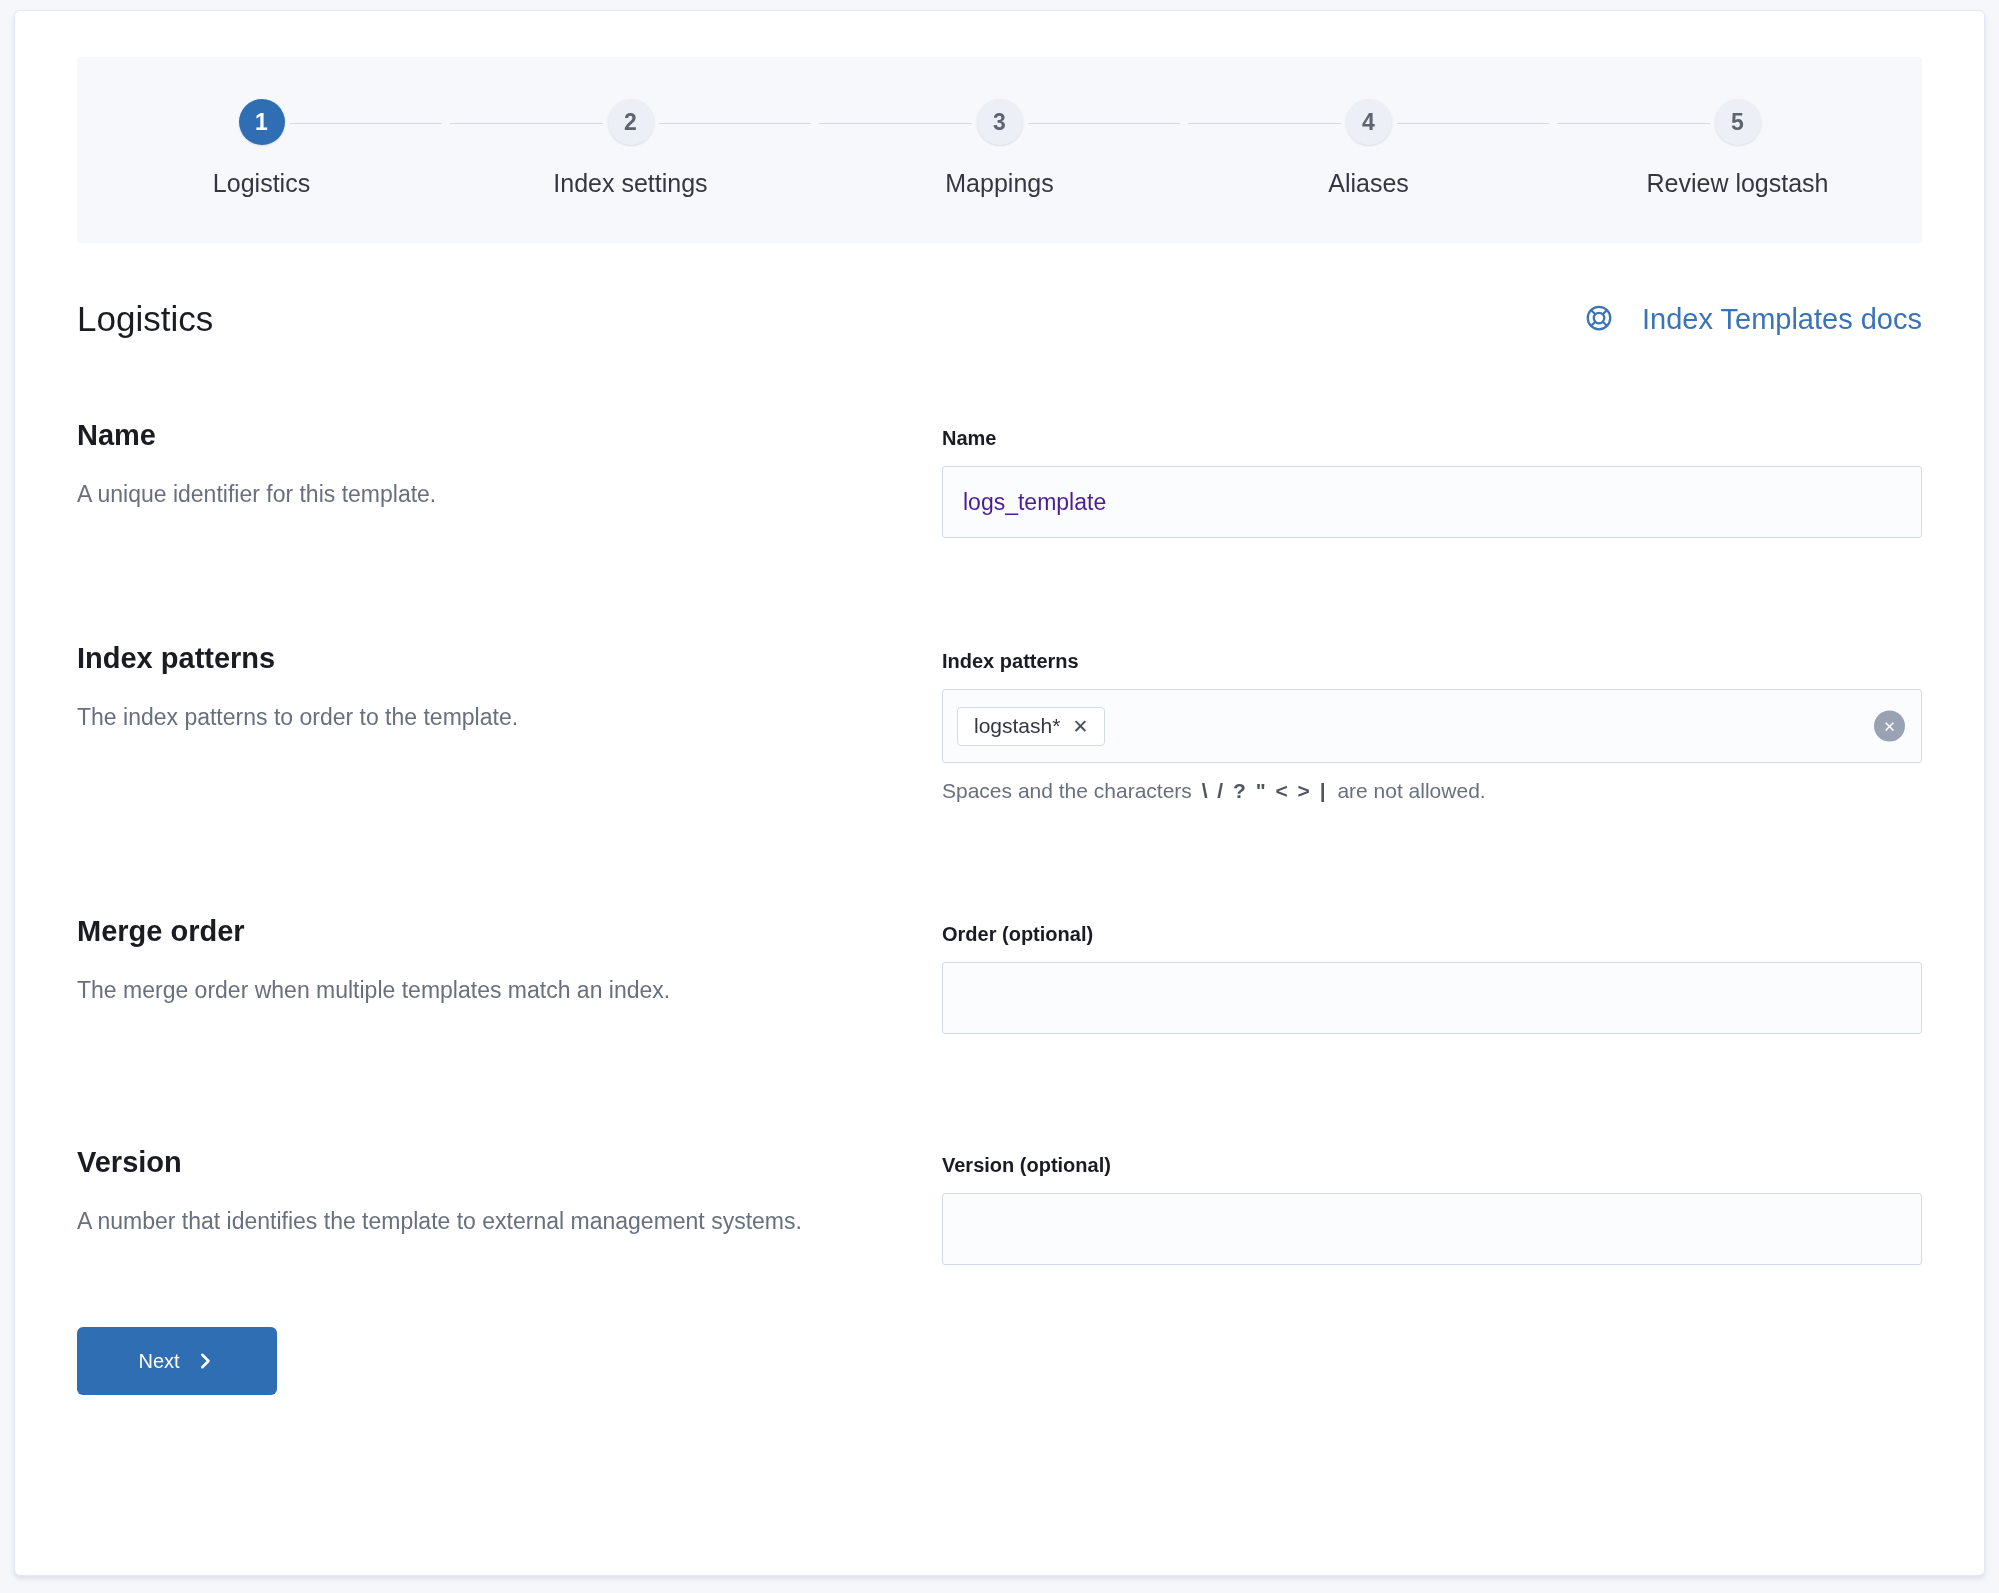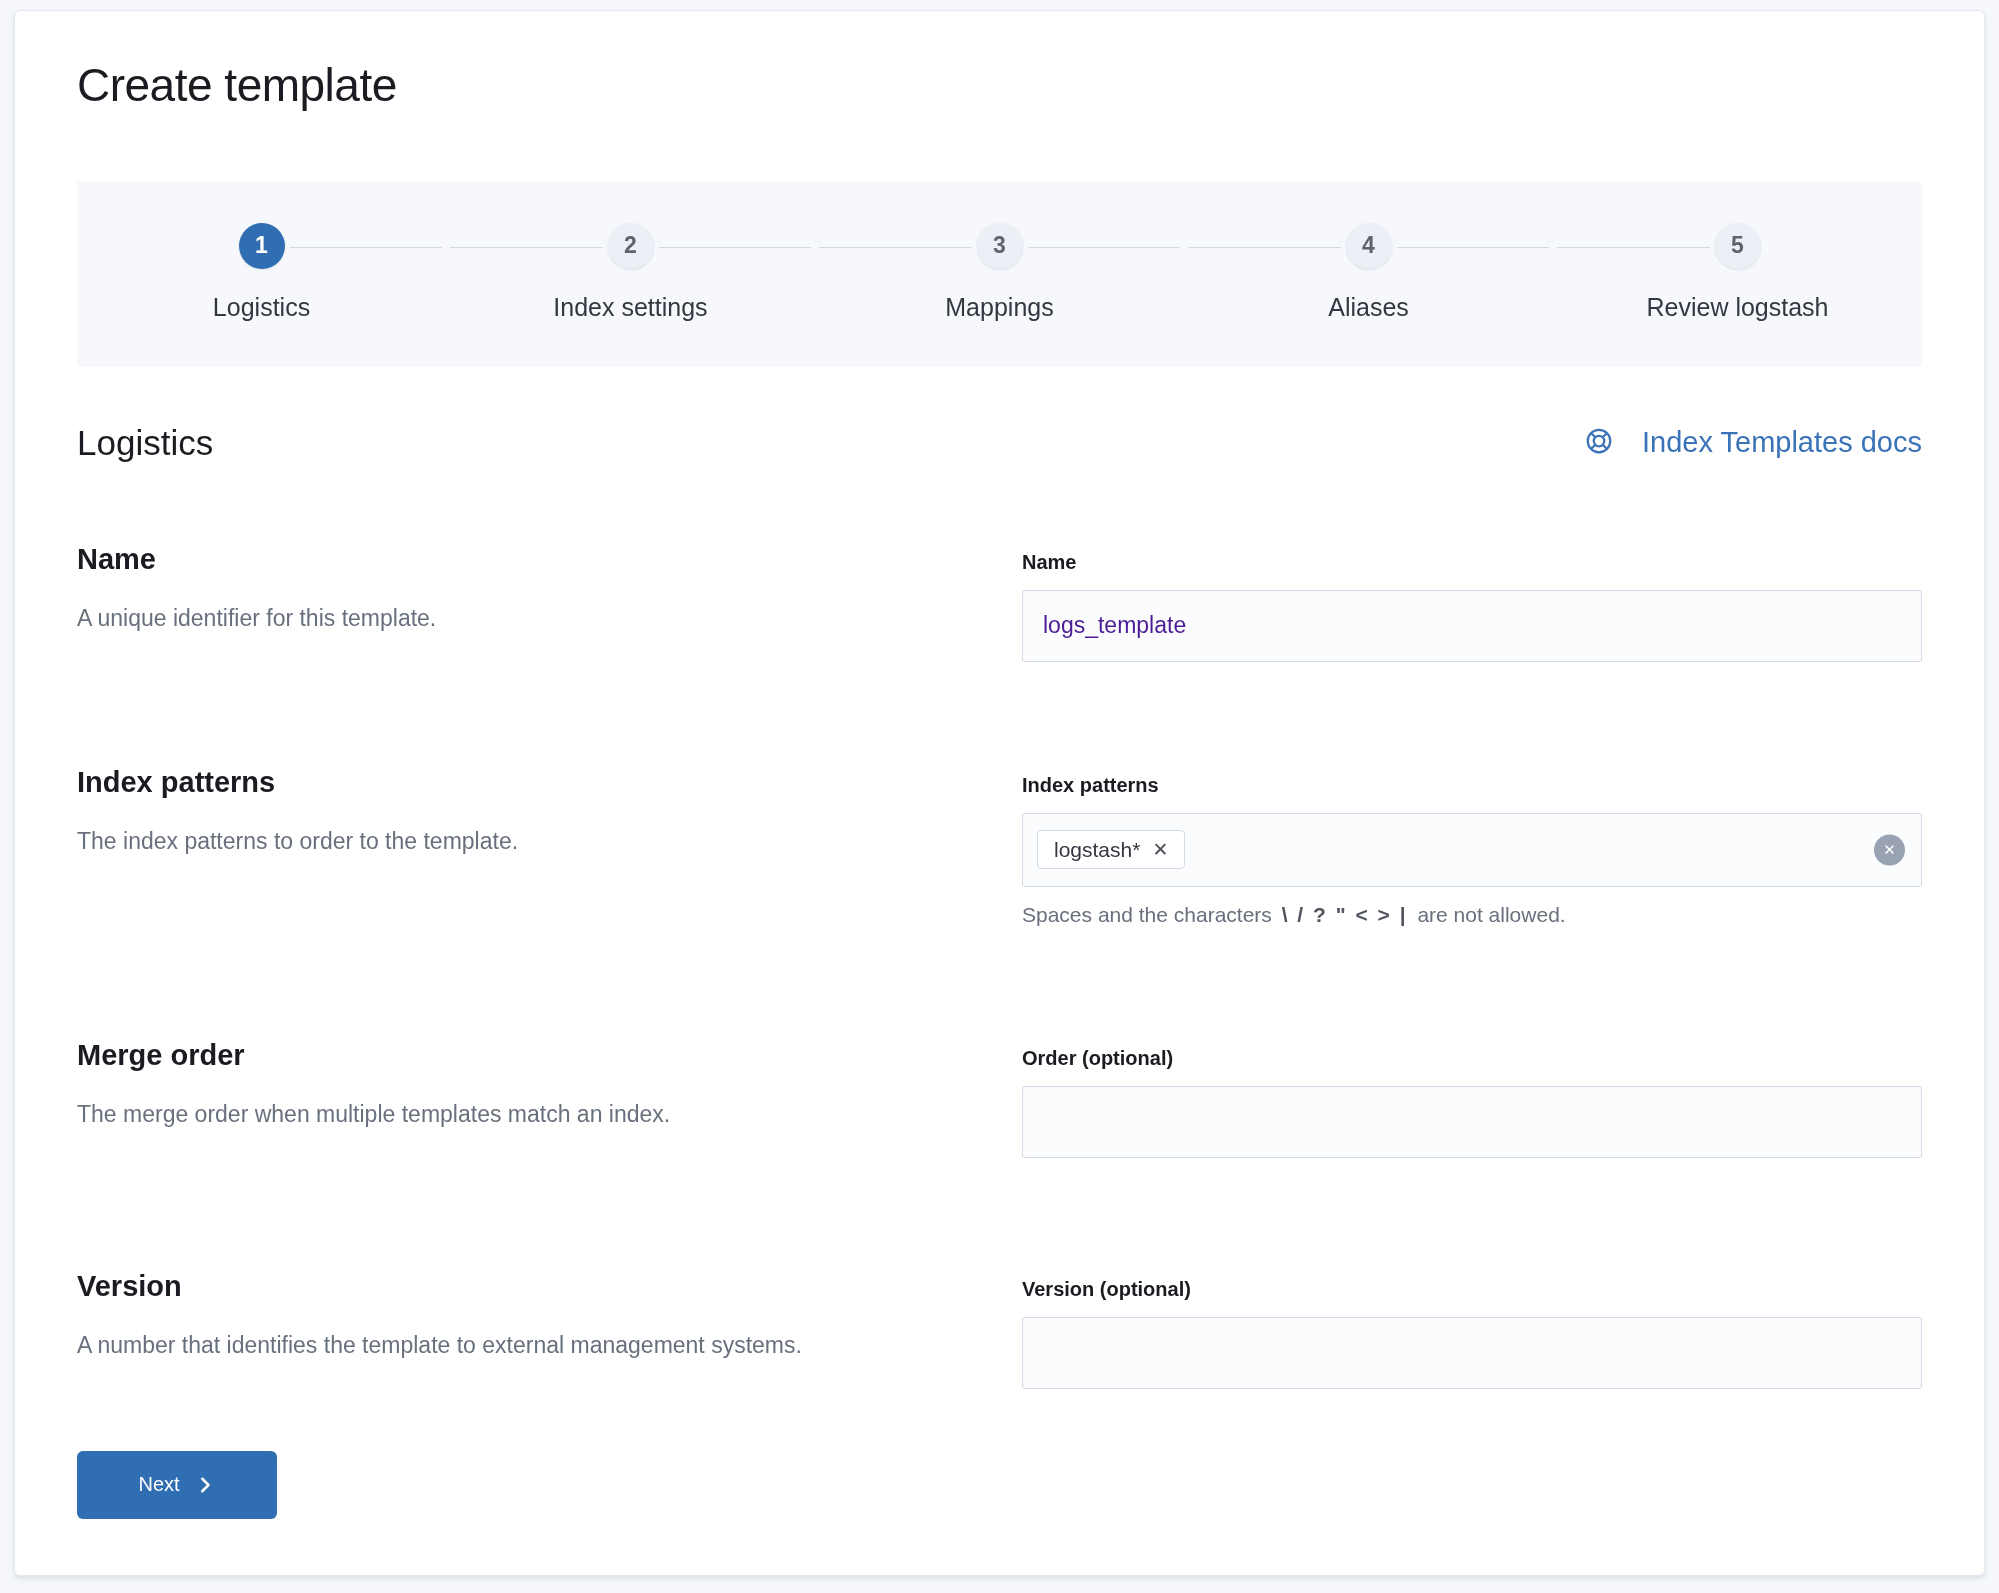--- a/index.html
+++ b/index.html
@@ -94,21 +94,20 @@
     align-items: flex-start;
     gap: 28px;
     color: #3b73b8;
     font-size: 29px;
     text-decoration: none;
     cursor: pointer;
   }
   
   .form-row {
     display: flex;
-    gap: 80px;
   }
   .row-1 { margin-top: 80px; }
   .row-2 { margin-top: 104px; }
   .row-3 { margin-top: 112px; }
   .row-4 { margin-top: 112px; }
   .row-left  { flex: 0 0 865px; }
   .row-right { flex: 1 1 auto; padding-top: 8px; }
   .row-title {
     font-size: 29px;
     font-weight: 700;
@@ -206,21 +205,20 @@
     gap: 16px;
     padding: 0 38px;
     cursor: pointer;
   }
 </style>
 </head>
 <body>
 
 <div class="card">
 
-  <h1 class="page-title">Create template</h1>
 
   <div class="stepper">
     <div class="step active">
       <div class="step-circle">1</div>
       <div class="step-label">Logistics</div>
     </div>
     <div class="step">
       <div class="step-circle">2</div>
       <div class="step-label">Index settings</div>
     </div>

